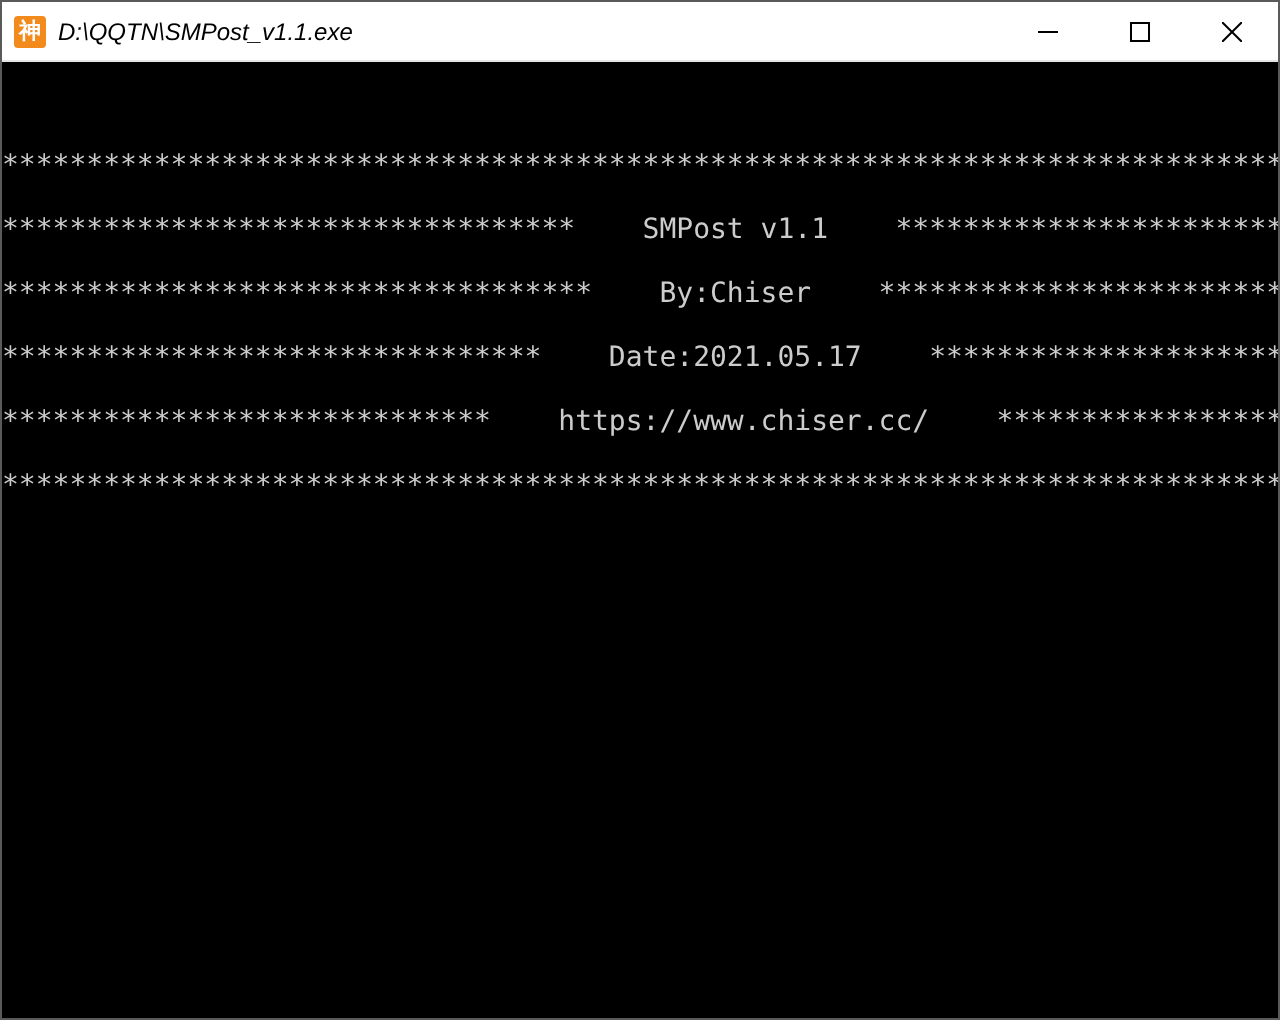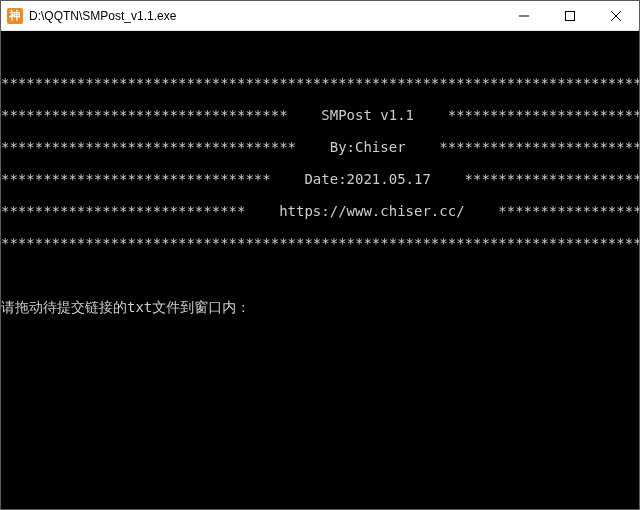--- a/index.html
+++ b/index.html
@@ -1,20 +1,20 @@
 <!DOCTYPE html>
 <html><head>
 <meta charset="utf-8">
 <style>
   * { margin: 0; padding: 0; box-sizing: border-box; }
   html, body { width: 640px; height: 510px; overflow: hidden; font-family: "Segoe UI", Tahoma, sans-serif; background: #fff; }
   .window { width: 640px; height: 510px; border: 1px solid #5a5a5a; display: flex; flex-direction: column; background: #fff; }
   .titlebar { height: 30px; background: #ffffff; display: flex; align-items: center; padding-left: 6px; border-bottom: 1px solid #e5e5e5; }
   .app-icon { width: 16px; height: 16px; background: #f28a1c; display: flex; align-items: center; justify-content: center; color: #fff; font-size: 11px; font-weight: bold; border-radius: 2px; margin-right: 6px; }
-  .title-text { font-size: 12px; color: #000; flex: 0 0 auto; }
+  .title-text { font-size: 12px; color: #000; flex: 0 0 auto; font-style: italic; }
   .title-spacer { flex: 1; }
   .win-controls { display: flex; height: 100%; }
   .win-btn { width: 46px; height: 100%; display: flex; align-items: center; justify-content: center; }
   .win-btn svg { display: block; }
   .client { flex: 1; background: #000; position: relative; }
   .console {
     position: absolute; inset: 0;
     font-family: "NSimSun", "SimSun", "Consolas", monospace;
     font-size: 14px;
     line-height: 16px;
@@ -58,16 +58,15 @@
   <div class="client">
     <div class="console">
 <span class="blank"></span>
 <span class="line" id="bline0">****************************************************************************************</span>
 <span class="line" id="bline1">**********************************    SMPost v1.1    ***********************************</span>
 <span class="line" id="bline2">***********************************    By:Chiser    ************************************</span>
 <span class="line" id="bline3">********************************    Date:2021.05.17    *********************************</span>
 <span class="line" id="bline4">*****************************    https://www.chiser.cc/    *****************************</span>
 <span class="line" id="bline5">****************************************************************************************</span>
 <span class="line"> </span>
-<span class="line">请拖动待提交链接的txt文件到窗口内：</span>
     </div>
   </div>
 </div>
 
 </body></html>

